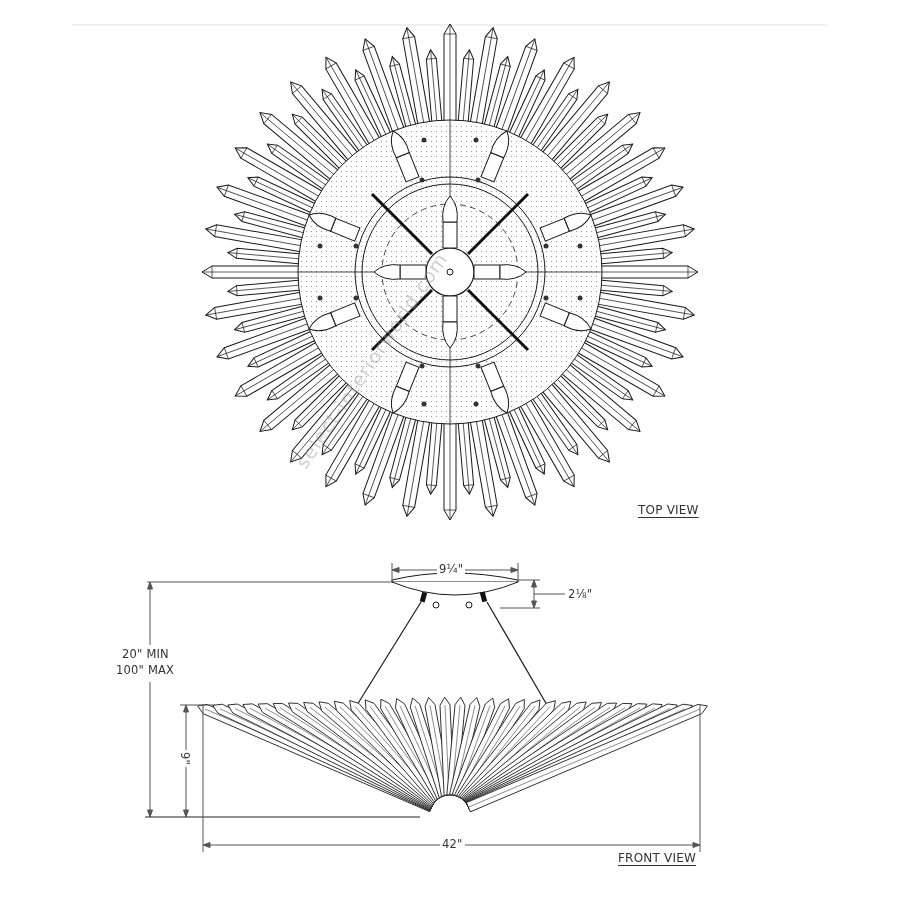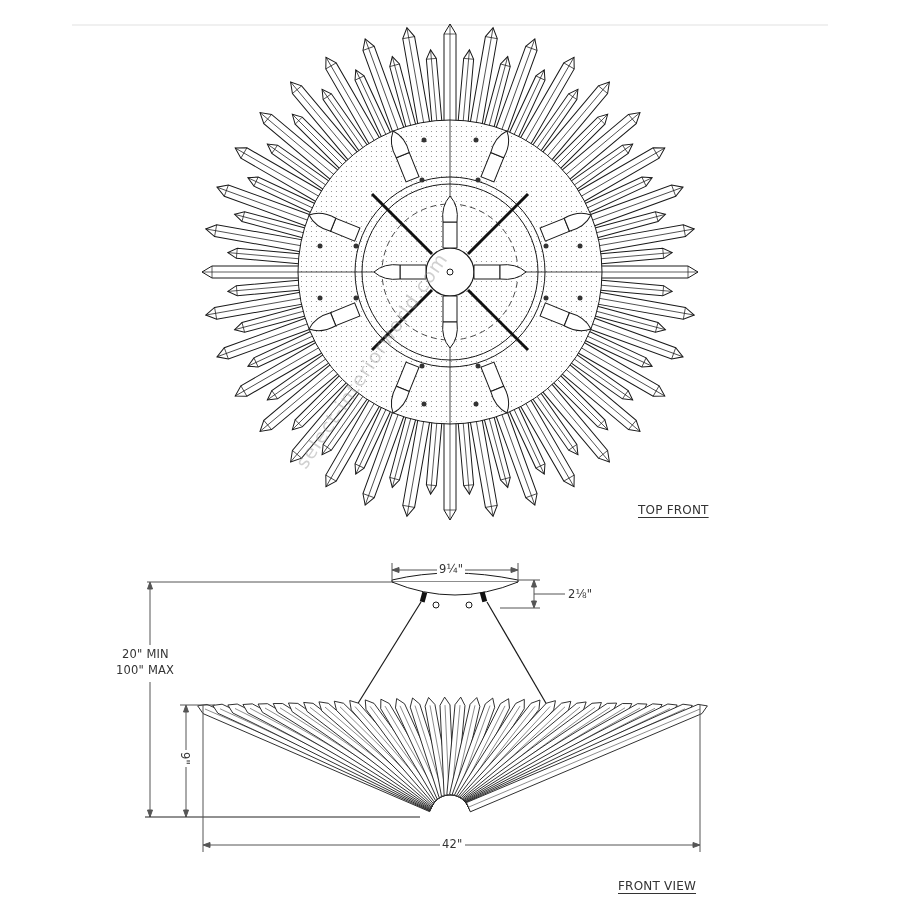--- a/index.html
+++ b/index.html
@@ -447,22 +447,22 @@
     <line x1="145" y1="817" x2="420" y2="817" stroke="#222"></line>
 
     <line x1="203" y1="705" x2="203" y2="852"></line>
       <line x1="700" y1="705" x2="700" y2="852"></line>
     <line x1="205" y1="845" x2="698" y2="845"></line>
     <path d="M203,845 l7,-2.5 l0,5 z"></path>
       <path d="M700,845 l-7,-2.5 l0,5 z"></path>
   </g>
 </svg>
 
-<div class="lbl view-title" style="left:638px; top:504px;">TOP FRONT</div>
-<div class="lbl view-title" style="left:618px; top:880px;">FRONT VIEW</div>
+<div class="lbl view-title" style="left:638px; top:504px;">TOP VIEW</div>
+<div class="lbl view-title" style="left:618px; top:852px;">FRONT VIEW</div>
 
 <div class="lbl dim" style="left:437px; top:563px;">9¼"</div>
 <div class="lbl dim" style="left:566px; top:588px;">2⅛"</div>
 <div class="lbl dim" style="left:120px; top:648px;">20" MIN</div>
 <div class="lbl dim" style="left:114px; top:664px;">100" MAX</div>
 <div class="lbl dim" style="left:176px; top:752px; transform:rotate(90deg); transform-origin:center;">9"</div>
 <div class="lbl dim" style="left:440px; top:838px;">42"</div>
 
 <div class="watermark">select-interiorworld.com</div>
 

